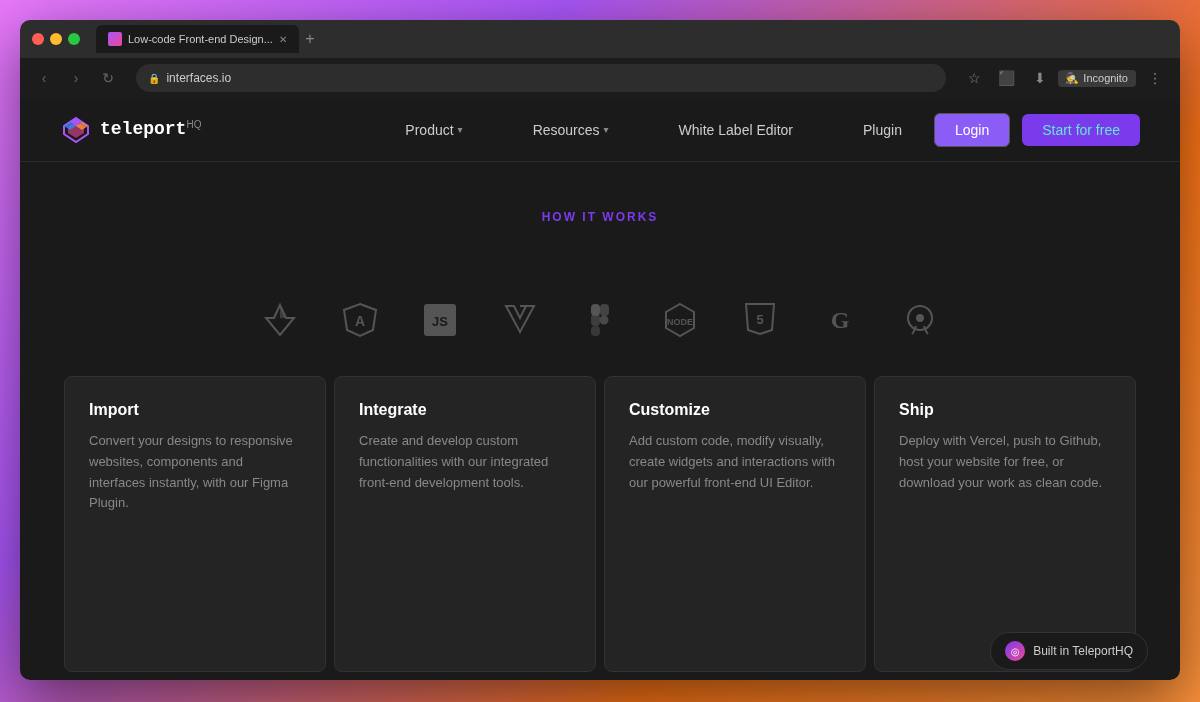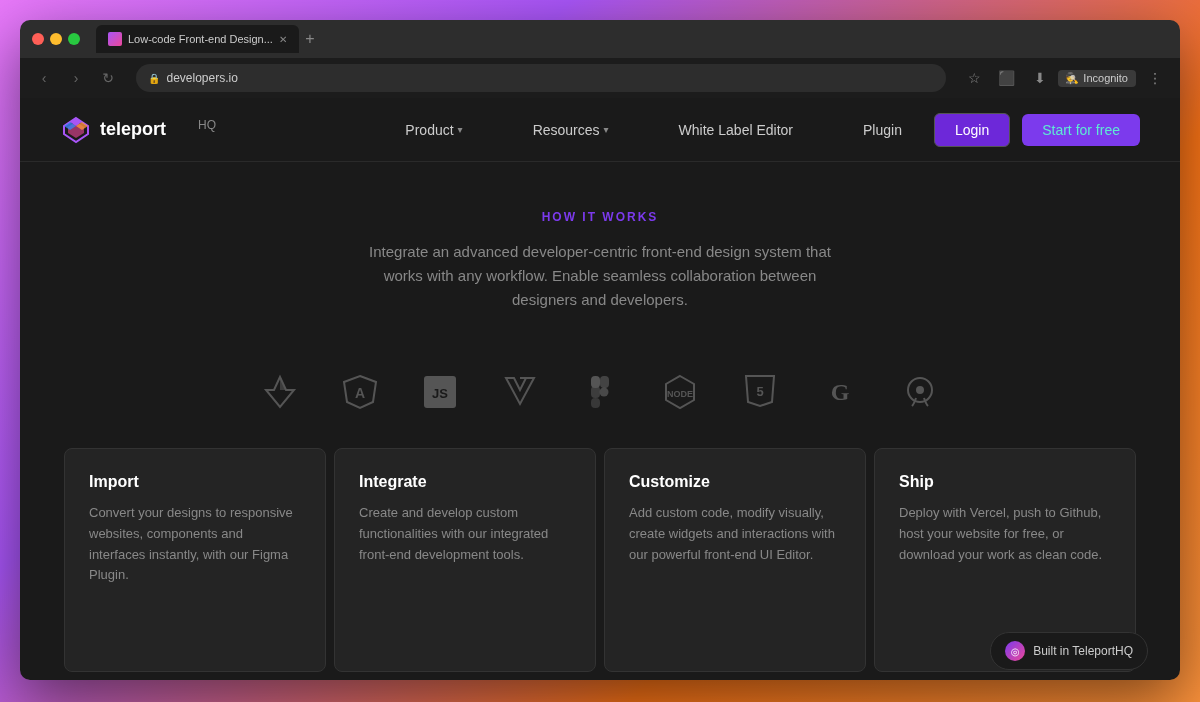--- a/index.html
+++ b/index.html
@@ -202,21 +202,21 @@
 
     .nav-chevron { font-size: 10px; color: #888; }
 
     .nav-actions {
       display: flex;
       gap: 12px;
       align-items: center;
     }
 
     .btn-login {
-      background: #6d28d9;
+      background: #8b5cf6;
       color: #fff;
       border: 1px solid #555;
       border-radius: 6px;
       padding: 8px 20px;
       font-size: 14px;
       cursor: pointer;
     }
 
     .btn-start {
       background: #7c3aed;
@@ -370,21 +370,21 @@
       <span class="new-tab-btn">+</span>
     </div>
   </div>
 
   <div class="browser-toolbar">
     <div class="nav-btn">‹</div>
     <div class="nav-btn">›</div>
     <div class="nav-btn">↻</div>
     <div class="address-bar">
       <span class="lock-icon">🔒</span>
-      <span>developers.io</span>
+      <span>interfaces.io</span>
     </div>
     <div class="toolbar-actions">
       <span class="toolbar-action-btn">☆</span>
       <span class="toolbar-action-btn">⬛</span>
       <span class="toolbar-action-btn">⬇</span>
       <div class="incognito-badge">
         <span>🕵</span>
         <span>Incognito</span>
       </div>
       <span class="toolbar-action-btn">⋮</span>
@@ -396,21 +396,21 @@
     <nav class="site-nav">
       <div class="logo">
         <svg class="logo-icon" viewBox="0 0 32 32">
           <polygon points="16,4 28,12 28,20 16,28 4,20 4,12" fill="none" stroke="#a855f7" stroke-width="2"></polygon>
           <polygon points="16,8 24,13 24,19 16,24 8,19 8,13" fill="#ec4899" opacity="0.6"></polygon>
           <polygon points="16,4 22,8 16,12 10,8" fill="#a855f7"></polygon>
           <polygon points="22,8 28,12 22,16 16,12" fill="#fb923c" opacity="0.8"></polygon>
           <polygon points="10,8 16,12 10,16 4,12" fill="#3b82f6" opacity="0.8"></polygon>
         </svg>
         <span>
-          <span style="color:#fff;font-size:18px;font-weight:600;">teleport</span><span style="color:#888;font-size:12px;vertical-align:super;margin-left:32px;">HQ</span>
+          <span style="color:#fff;font-size:18px;font-weight:600;font-family:Liberation Mono, monospace;">teleport</span><span style="color:#888;font-size:10px;vertical-align:super;">HQ</span>
         </span>
       </div>
 
       <div class="nav-links">
         <div class="nav-link">
           <span>Product</span>
           <span class="nav-chevron">▾</span>
         </div>
         <div class="nav-link">
           <span>Resources</span>
@@ -425,21 +425,20 @@
       </div>
 
       <div class="nav-actions">
         <button class="btn-login">Login</button>
         <button class="btn-start">Start for free</button>
       </div>
     </nav>
 
     <div class="hero-section">
       <div class="hero-tag">HOW IT WORKS</div>
-      <p class="hero-subtitle">Integrate an advanced developer-centric front-end design system that works with any workflow. Enable seamless collaboration between designers and developers.</p>
     </div>
 
     <div class="tech-logos">
 
       <div class="tech-logo">
         <svg viewBox="0 0 40 40">
             <polygon points="20,5 26,18 34,18 20,35 6,18 14,18" fill="none" stroke="#555" stroke-width="2"></polygon>
             <polygon points="20,5 26,18 20,18" fill="#555" opacity="0.6"></polygon>
           </svg>
       </div>

